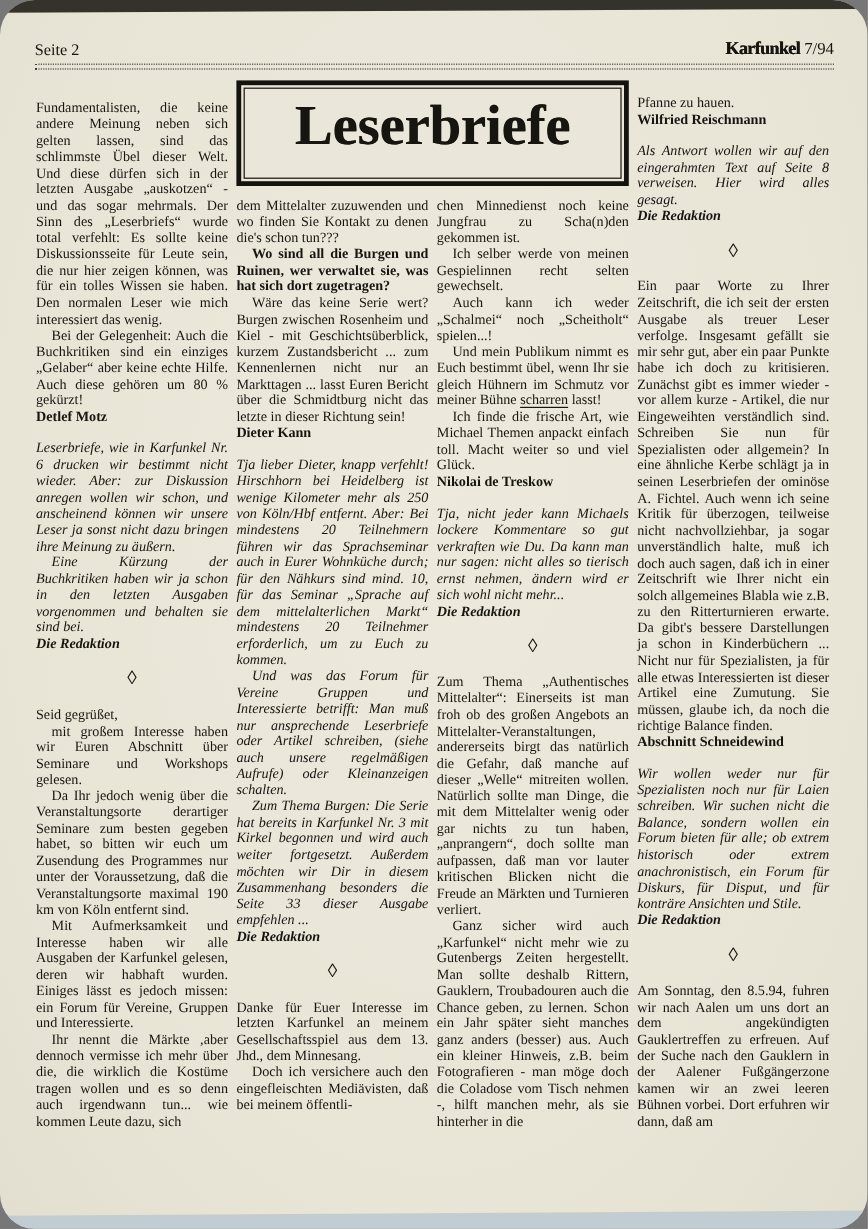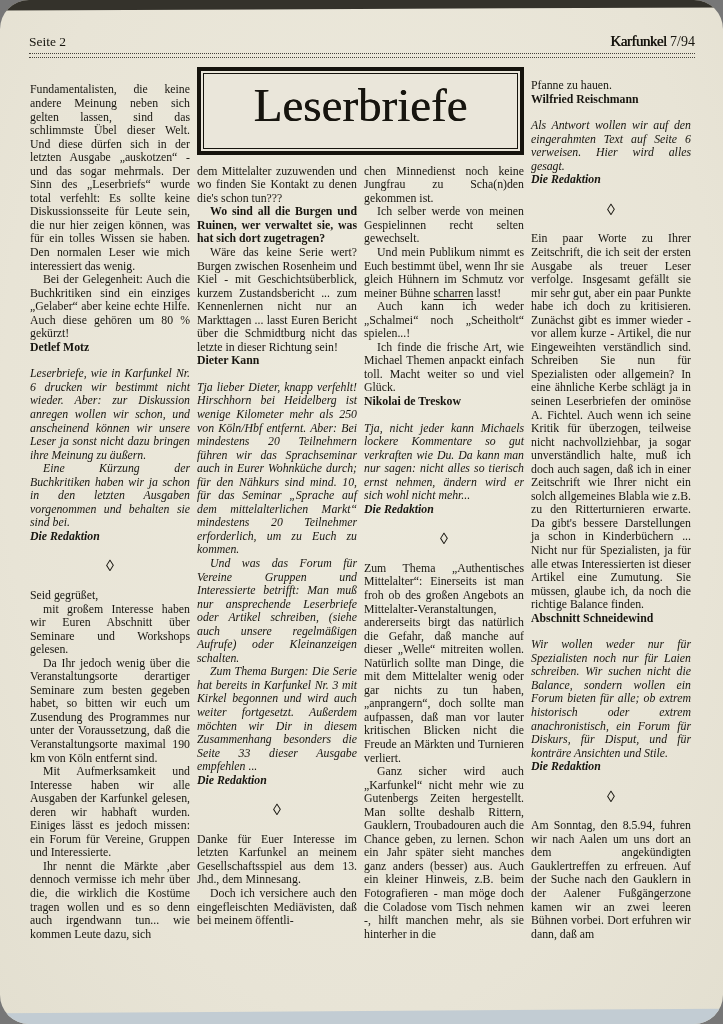--- a/index.html
+++ b/index.html
@@ -11,21 +11,21 @@
     font-family:"Liberation Serif","DejaVu Serif",serif;
     color:#17150f;
     border-radius:29px;
   }
   .scan-top { position:absolute; top:-4px; left:-6px; width:735px; height:13px; background:#34322b; transform:rotate(-0.25deg); }
   .scan-bottom { position:absolute; bottom:-4px; left:-6px; width:735px; height:17px; background:#c2ccd3; transform:rotate(-0.35deg); }
 
   .header { position:absolute; top:33px; left:29px; width:666px; display:flex; justify-content:space-between; align-items:flex-end; }
   .page-number { font-size:13.5px; }
   .issue { font-size:14px; }
-  .blackletter { font-weight:normal; letter-spacing:-0.5px; text-shadow:0.4px 0 0 currentColor; }
+  .blackletter { font-weight:bold; letter-spacing:-0.5px; text-shadow:0.4px 0 0 currentColor; }
   .issue .blackletter { font-size:15px; }
   .rule { position:absolute; top:53px; left:29px; width:666px; height:3px;
           border-top:1px dotted #45413a; border-bottom:1px dotted #45413a; }
 
   .content { position:absolute; top:66px; left:30px; display:flex; gap:7px; align-items:flex-end; }
   .col { width:160px; }
   .middle { width:327px; }
   .middle-cols { display:flex; gap:7px; }
 
   .masthead-box { border:4px solid #15130d; padding:2px; margin:1px 0 10px 0; background:#eae6da; }
@@ -84,37 +84,37 @@
             <p class="para italic indent">Und was das Forum für Vereine Gruppen und Interessierte betrifft: Man muß nur ansprechende Leserbriefe oder Artikel schreiben, (siehe auch unsere regelmäßigen Aufrufe) oder Kleinanzeigen schalten.</p>
             <p class="para italic indent">Zum Thema Burgen: Die Serie hat bereits in Karfunkel Nr. 3 mit Kirkel begonnen und wird auch weiter fortgesetzt. Außerdem möchten wir Dir in diesem Zusammenhang besonders die Seite 33 dieser Ausgabe empfehlen ...</p>
             <p class="para bold italic">Die Redaktion</p>
             <p class="para divider">◊</p>
             <p class="para">Danke für Euer Interesse im letzten Karfunkel an meinem Gesellschaftsspiel aus dem 13. Jhd., dem Minnesang.</p>
             <p class="para  indent">Doch ich versichere auch den eingefleischten Mediävisten, daß bei meinem öffentli-</p>
           </div>
         <div class="col">
             <p class="para">chen Minnedienst noch keine Jungfrau zu Scha(n)den gekommen ist.</p>
             <p class="para  indent">Ich selber werde von meinen Gespielinnen recht selten gewechselt.</p>
+            <p class="para  indent">Auch kann ich weder „Schalmei“ noch „Scheitholt“ spielen...!</p>
             <p class="para  indent">Und mein Publikum nimmt es Euch bestimmt übel, wenn Ihr sie gleich Hühnern im Schmutz vor meiner Bühne <u>scharren</u> lasst!</p>
-            <p class="para  indent">Auch kann ich weder „Schalmei“ noch „Scheitholt“ spielen...!</p>
             <p class="para  indent">Ich finde die frische Art, wie Michael Themen anpackt einfach toll. Macht weiter so und viel Glück.</p>
             <p class="para bold">Nikolai de Treskow</p>
             <p class="para italic">Tja, nicht jeder kann Michaels lockere Kommentare so gut verkraften wie Du. Da kann man nur sagen: nicht alles so tierisch ernst nehmen, ändern wird er sich wohl nicht mehr...</p>
             <p class="para bold italic">Die Redaktion</p>
             <p class="para divider">◊</p>
             <p class="para">Zum Thema „Authentisches Mittelalter“: Einerseits ist man froh ob des großen Angebots an Mittelalter-Veranstaltungen, andererseits birgt das natürlich die Gefahr, daß manche auf dieser „Welle“ mitreiten wollen. Natürlich sollte man Dinge, die mit dem Mittelalter wenig oder gar nichts zu tun haben, „anprangern“, doch sollte man aufpassen, daß man vor lauter kritischen Blicken nicht die Freude an Märkten und Turnieren verliert.</p>
             <p class="para  indent">Ganz sicher wird auch „Karfunkel“ nicht mehr wie zu Gutenbergs Zeiten hergestellt. Man sollte deshalb Rittern, Gauklern, Troubadouren auch die Chance geben, zu lernen. Schon ein Jahr später sieht manches ganz anders (besser) aus. Auch ein kleiner Hinweis, z.B. beim Fotografieren - man möge doch die Coladose vom Tisch nehmen -, hilft manchen mehr, als sie hinterher in die</p>
           </div>
       </div>
     </div>
 
     <div class="col">
         <p class="para">Pfanne zu hauen.</p>
         <p class="para bold">Wilfried Reischmann</p>
-        <p class="para italic">Als Antwort wollen wir auf den eingerahmten Text auf Seite 6 verweisen. Hier wird alles gesagt.</p>
+        <p class="para italic">Als Antwort wollen wir auf den eingerahmten Text auf Seite 8 verweisen. Hier wird alles gesagt.</p>
         <p class="para bold italic">Die Redaktion</p>
         <p class="para divider">◊</p>
         <p class="para">Ein paar Worte zu Ihrer Zeitschrift, die ich seit der ersten Ausgabe als treuer Leser verfolge. Insgesamt gefällt sie mir sehr gut, aber ein paar Punkte habe ich doch zu kritisieren. Zunächst gibt es immer wieder - vor allem kurze - Artikel, die nur Eingeweihten verständlich sind. Schreiben Sie nun für Spezialisten oder allgemein? In eine ähnliche Kerbe schlägt ja in seinen Leserbriefen der ominöse A. Fichtel. Auch wenn ich seine Kritik für überzogen, teilweise nicht nachvollziehbar, ja sogar unverständlich halte, muß ich doch auch sagen, daß ich in einer Zeitschrift wie Ihrer nicht ein solch allgemeines Blabla wie z.B. zu den Ritterturnieren erwarte. Da gibt's bessere Darstellungen ja schon in Kinderbüchern ... Nicht nur für Spezialisten, ja für alle etwas Interessierten ist dieser Artikel eine Zumutung. Sie müssen, glaube ich, da noch die richtige Balance finden.</p>
         <p class="para bold">Abschnitt Schneidewind</p>
         <p class="para italic">Wir wollen weder nur für Spezialisten noch nur für Laien schreiben. Wir suchen nicht die Balance, sondern wollen ein Forum bieten für alle; ob extrem historisch oder extrem anachronistisch, ein Forum für Diskurs, für Disput, und für konträre Ansichten und Stile.</p>
         <p class="para bold italic">Die Redaktion</p>
         <p class="para divider">◊</p>
         <p class="para">Am Sonntag, den 8.5.94, fuhren wir nach Aalen um uns dort an dem angekündigten Gauklertreffen zu erfreuen. Auf der Suche nach den Gauklern in der Aalener Fußgängerzone kamen wir an zwei leeren Bühnen vorbei. Dort erfuhren wir dann, daß am</p>
       </div>
   </div>

